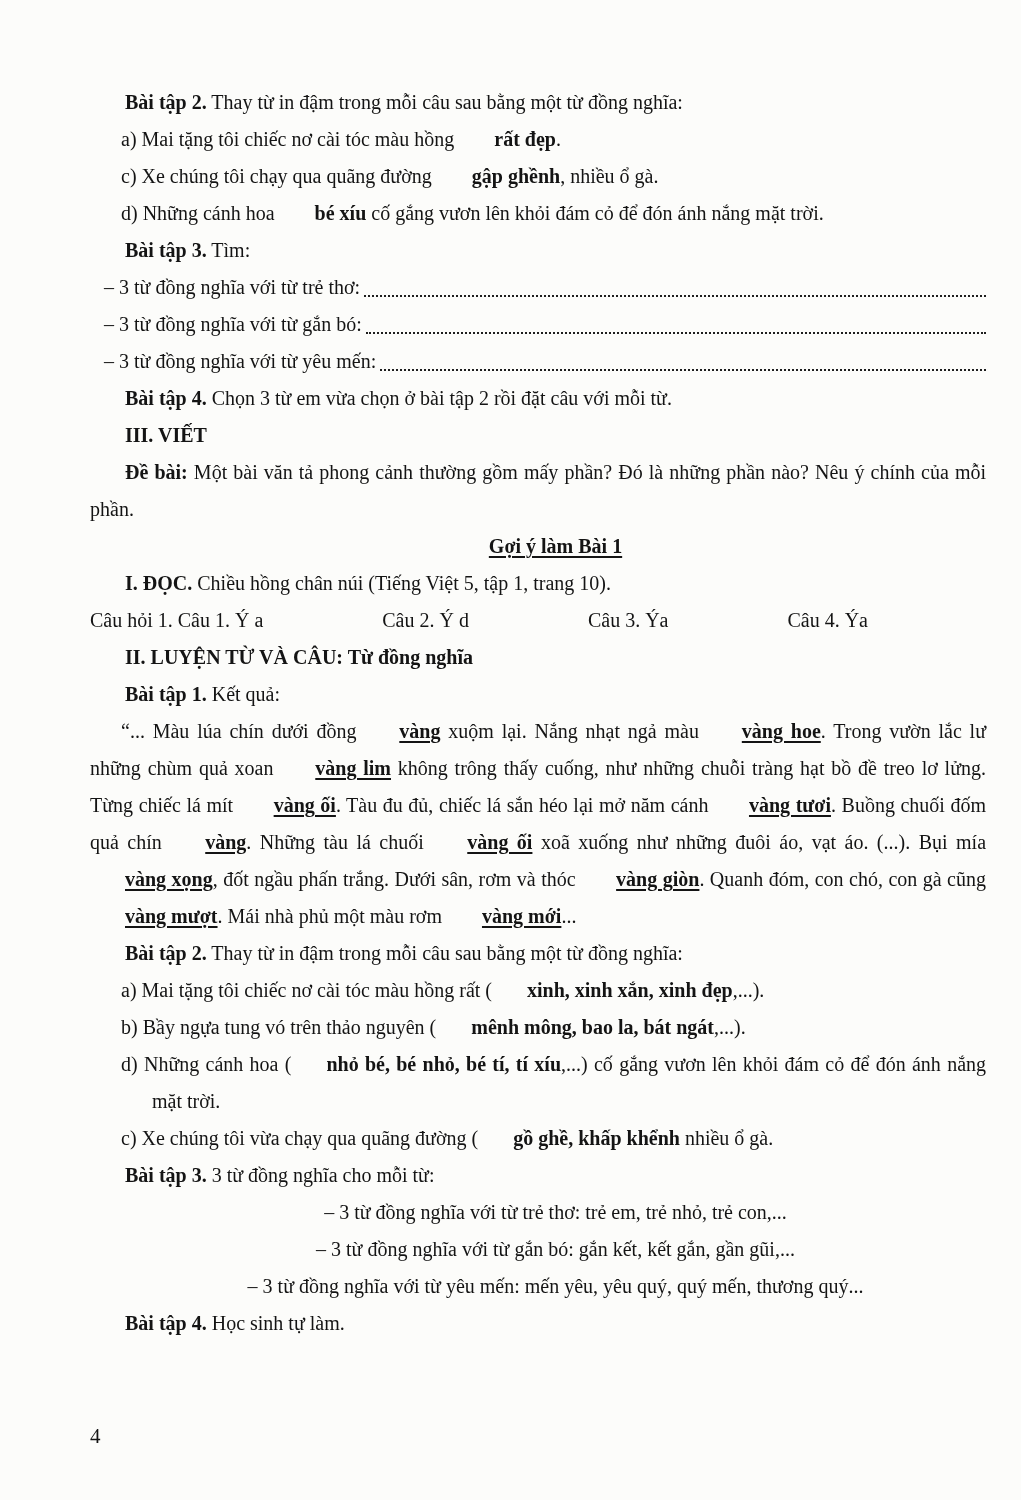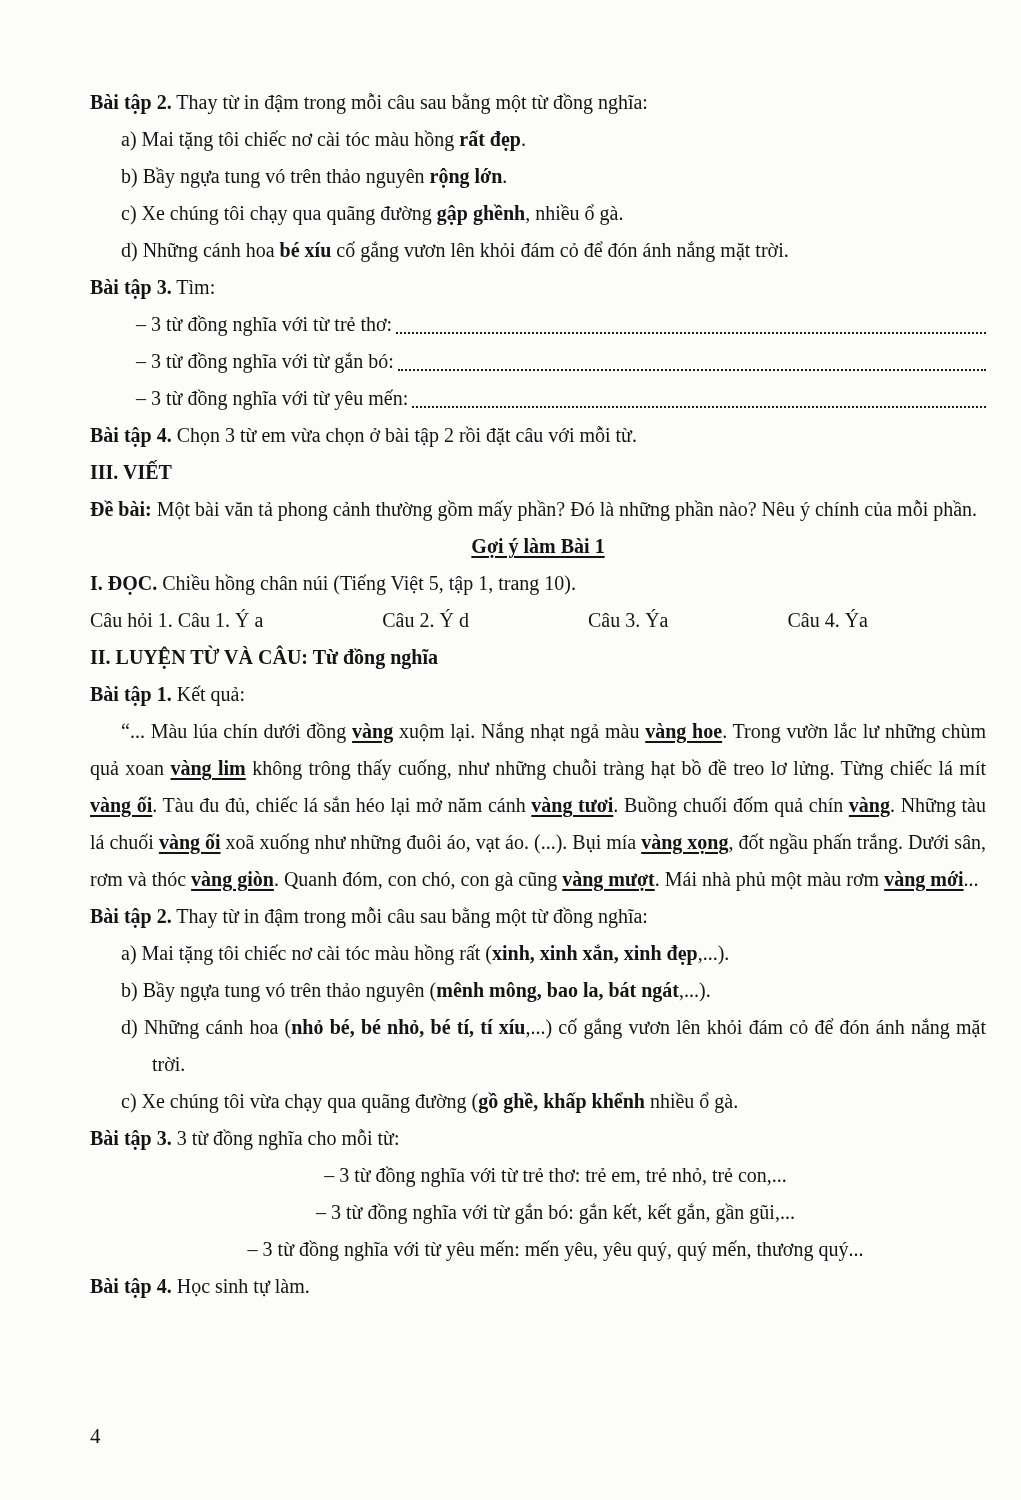--- a/index.html
+++ b/index.html
@@ -4,41 +4,40 @@
 <style>
   html,body{margin:0;padding:0;background:#e8e8e8;}
   .page{
     position:relative;width:1021px;height:1500px;margin:0 auto;
     background:#fcfcfa;color:#141414;
     font-family:"Liberation Serif", serif;overflow:hidden;
     box-shadow:0 0 6px rgba(0,0,0,.2);
   }
   .content{position:absolute;left:90px;top:84px;width:896px;font-size:20px;line-height:37px;}
   .blk{margin:0;}
-  .b{font-weight:bold;}
+  .b{font-weight:bold;margin-left:35px;}
   .i{}
   .u{text-decoration:underline;text-underline-offset:3px;text-decoration-thickness:1.8px;}
   .item{padding-left:62px;text-indent:-31px;text-align:justify;}
   .dash{margin-left:35px;text-align:center;}
-  .dotted{display:flex;margin-left:46px;white-space:pre;}
+  .dotted{display:flex;margin-left:14px;white-space:pre;}
   .dotfill{flex:1;border-bottom:2.4px dotted #1e1e1e;align-self:flex-end;margin-bottom:9px;margin-left:4px;}
   .center{text-align:center;}
   .justify{text-align:justify;}
   .first-indent{text-indent:31px;}
   .row{display:flex;justify-content:space-between;width:778px;}
   .pageno{position:absolute;left:90px;top:1424px;font-size:21px;}
 </style>
 </head>
 <body>
 
 <div class="page">
   <div class="content">
       <div class="blk"><span class="b">Bài tập 2.</span><span class=""> Thay từ in đậm trong mỗi câu sau bằng một từ đồng nghĩa:</span></div>
       <div class="blk item"><span class="">a) Mai tặng tôi chiếc nơ cài tóc màu hồng </span><span class="b">rất đẹp</span><span class="">.</span></div>
-      <div class="blk item"><span class="">b) Bầy ngựa tung vó trên thảo nguyên </span><span class="b">rộng lớn</span><span class="">.</span></div>
       <div class="blk item"><span class="">c) Xe chúng tôi chạy qua quãng đường </span><span class="b">gập ghềnh</span><span class="">, nhiều ổ gà.</span></div>
       <div class="blk item"><span class="">d) Những cánh hoa </span><span class="b">bé xíu</span><span class=""> cố gắng vươn lên khỏi đám cỏ để đón ánh nắng mặt trời.</span></div>
       <div class="blk"><span class="b">Bài tập 3.</span><span class=""> Tìm:</span></div>
       <div class="blk dotted"><span class="">– 3 từ đồng nghĩa với từ trẻ thơ:</span><span class="dotfill"></span></div>
       <div class="blk dotted"><span class="">– 3 từ đồng nghĩa với từ gắn bó:</span><span class="dotfill"></span></div>
       <div class="blk dotted"><span class="">– 3 từ đồng nghĩa với từ yêu mến:</span><span class="dotfill"></span></div>
       <div class="blk"><span class="b">Bài tập 4.</span><span class=""> Chọn 3 từ em vừa chọn ở bài tập 2 rồi đặt câu với mỗi từ.</span></div>
       <div class="blk"><span class="b">III. VIẾT</span></div>
       <div class="blk justify"><span class="b">Đề bài:</span><span class=""> </span><span class="i">Một bài văn tả phong cảnh thường gồm mấy phần? Đó là những phần nào? Nêu ý chính của mỗi phần.</span></div>
       <div class="blk center"><span class="b i u">Gợi ý làm Bài 1</span></div>

